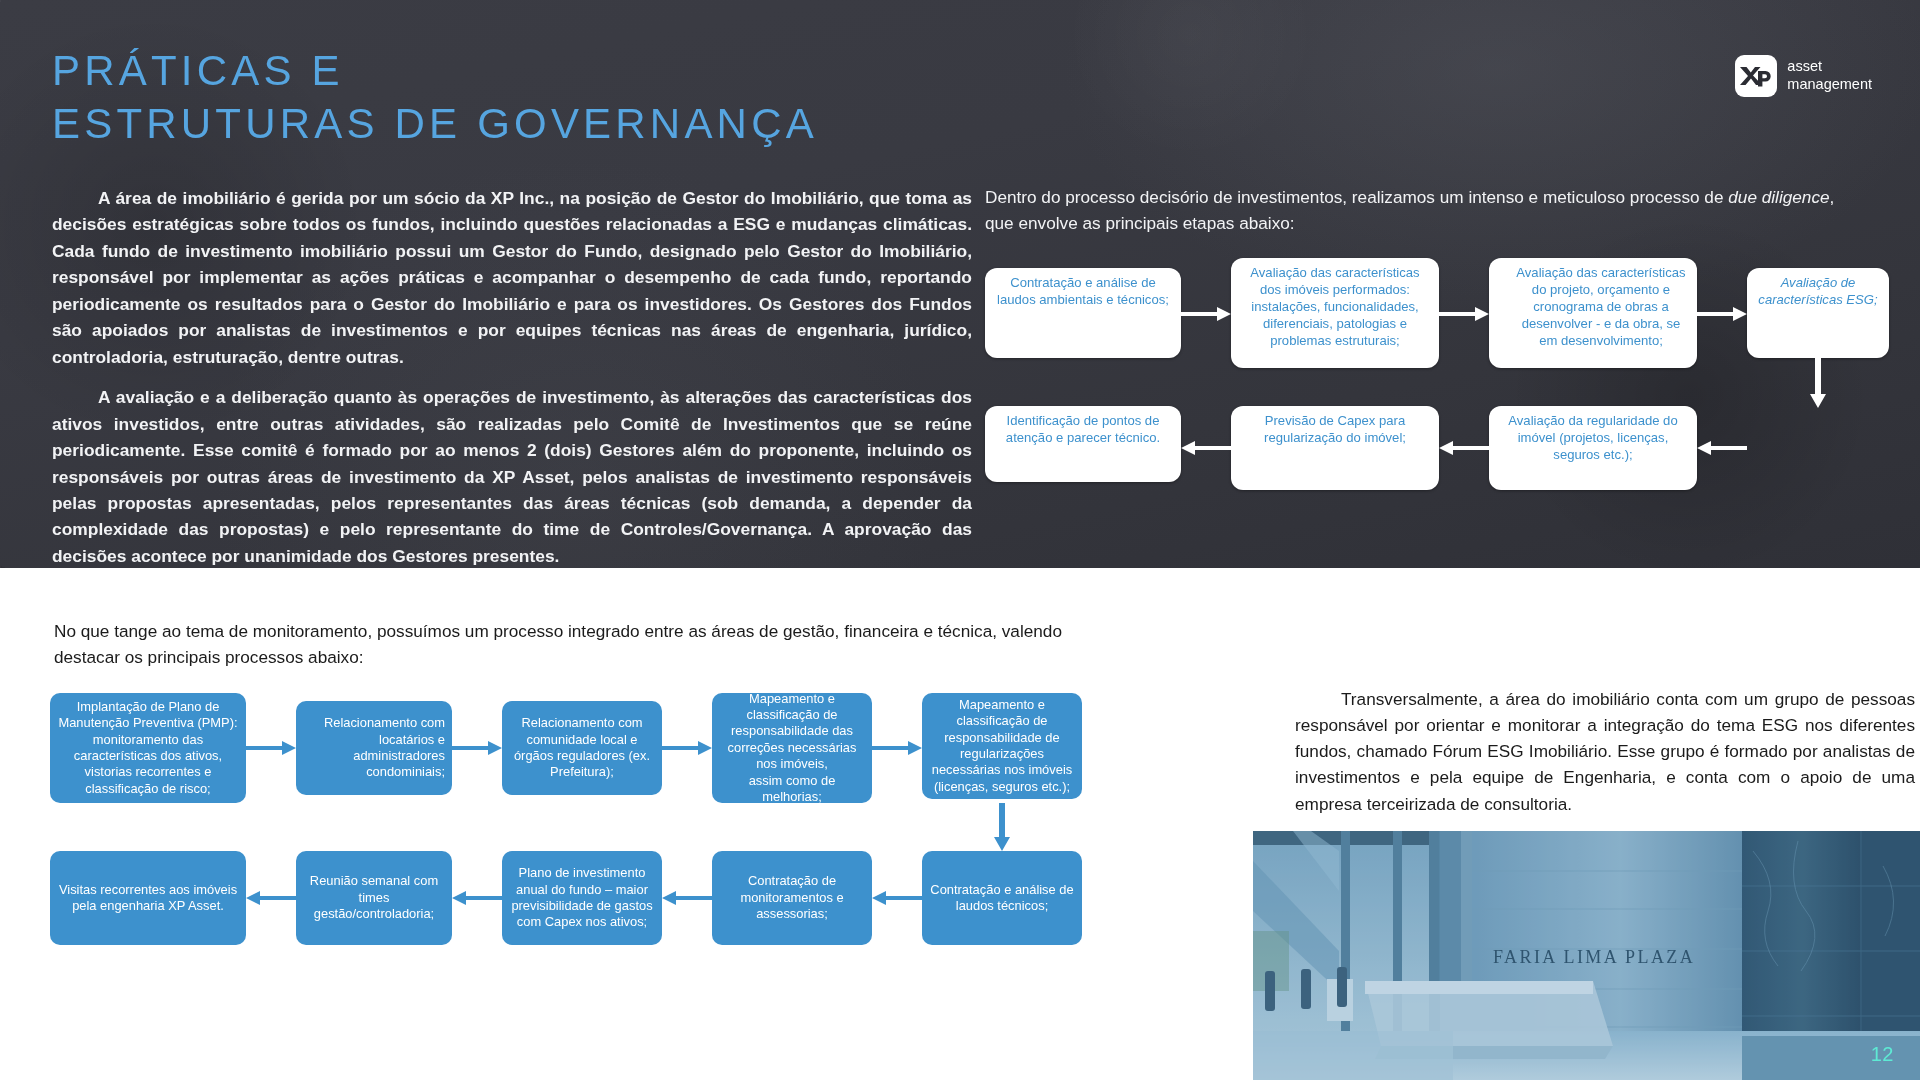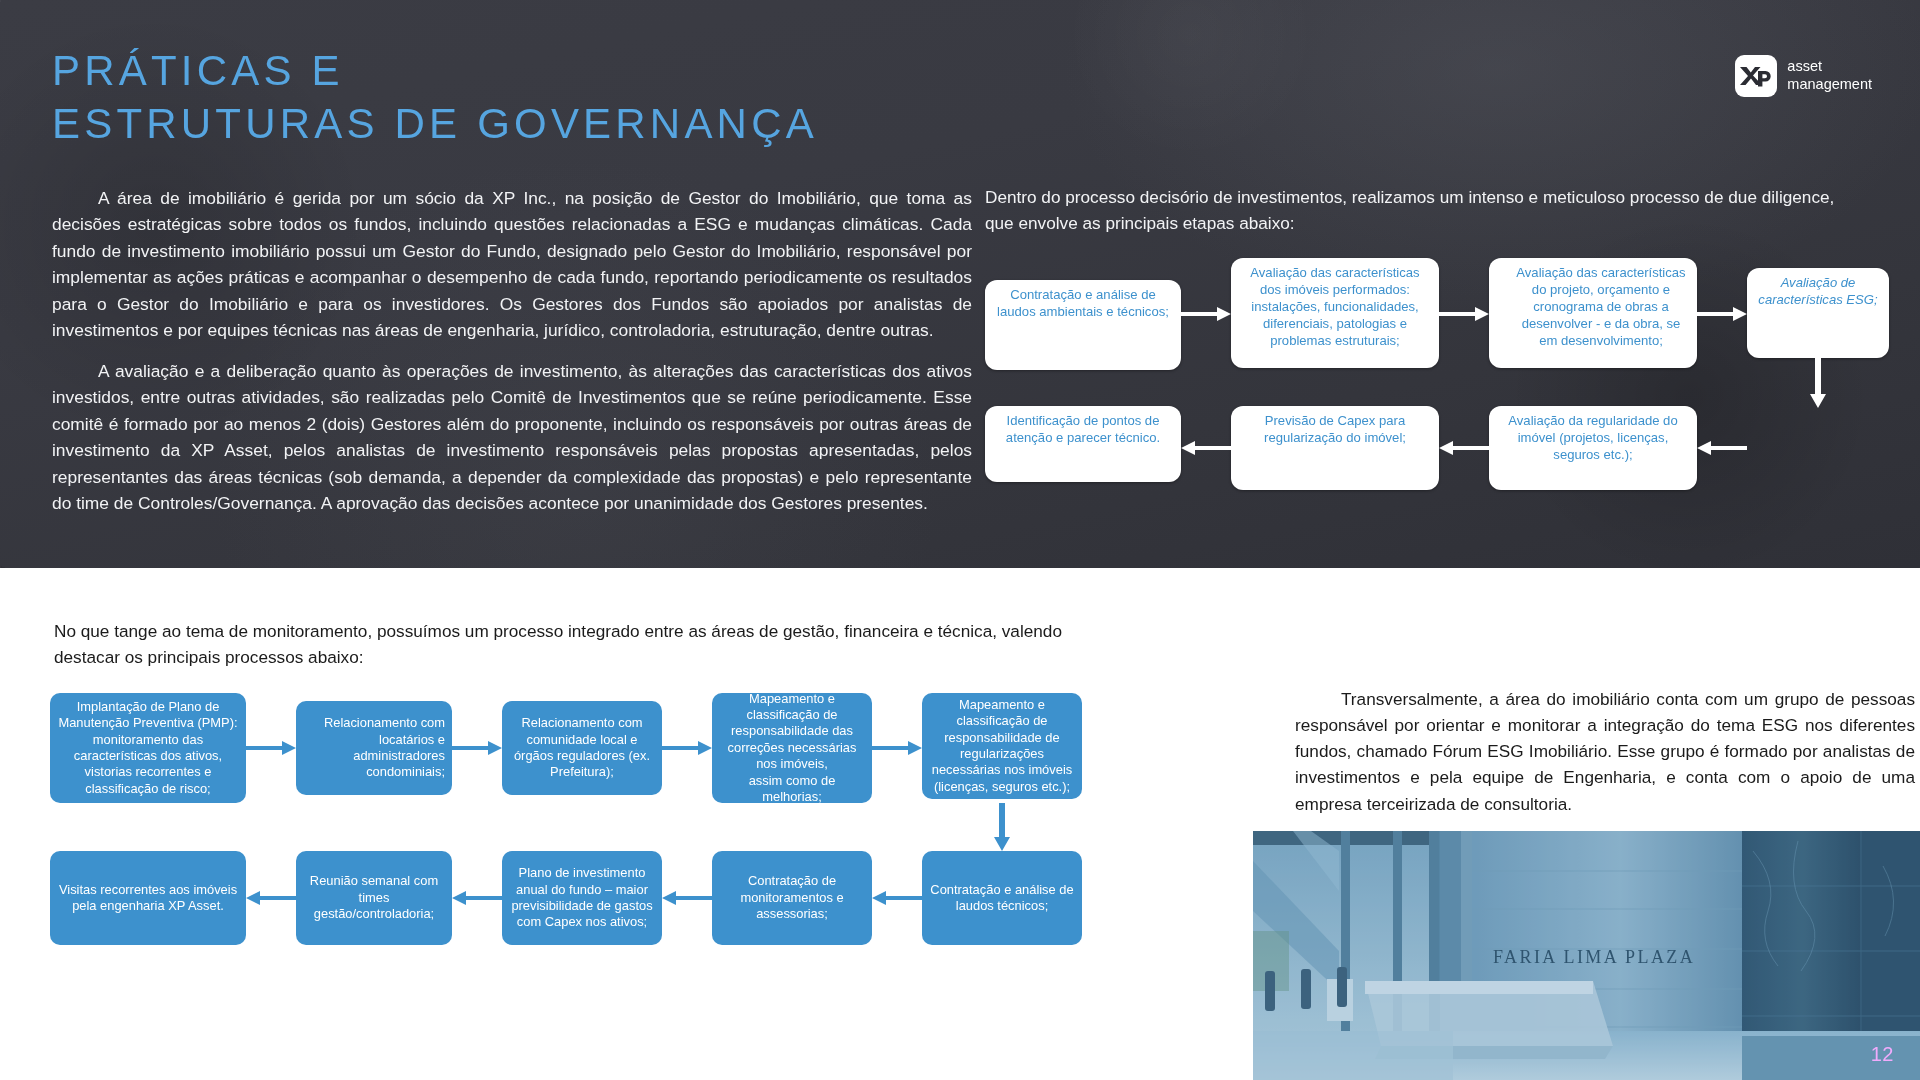--- a/index.html
+++ b/index.html
@@ -54,31 +54,31 @@
   .logo-mark {
     width: 42px; height: 42px; border-radius: 9px; background:#ffffff;
     display:flex; align-items:center; justify-content:center;
     position: relative;
   }
   .logo-mark svg { display:block; }
   .logo-text { color:#ffffff; font-size:14.5px; line-height:1.22; }
 
   
   .dark-col-left {
-    position: absolute; left: 52px; top: 185px; width: 920px; z-index: 4;
+    position: absolute; left: 52px; top: 185px; width: 920px; z-index: 4; font-weight: bold;
   }
   .dark-col-left p {
     color: #f2f3f5; font-size: 17.4px; line-height: 1.52;
     text-align: justify; text-indent: 46px; margin-bottom: 14px;
   }
   .dark-col-right-intro {
     position: absolute; left: 985px; top: 185px; width: 880px; z-index: 4;
     color: #f2f3f5; font-size: 17.2px; line-height: 1.5;
   }
-  .dark-col-right-intro .ital { }
+  .dark-col-right-intro .ital { font-style: italic; }
 
   
   .flow-top { position:absolute; left:985px; top:258px; width:905px; height:250px; z-index:4; }
   .wbox {
     position:absolute; background:#ffffff; border-radius:12px;
     color:#3d91cd; font-size:13.1px; line-height:1.30; text-align:center;
     display:flex; justify-content:center;
     padding:6px 8px;
     box-shadow: 0 1px 3px rgba(0,0,0,0.35);
   }
@@ -106,21 +106,21 @@
     text-align:justify; text-indent:46px;
   }
 
   
   .photo {
     position:absolute; left:1253px; top:263px; width:667px; height:249px;
     overflow:hidden; background:#2e5d80;
   }
   .photo svg { display:block; width:100%; height:100%; }
   .page-number {
-    position:absolute; right:26px; bottom:14px; color:#f0abfc;
+    position:absolute; right:26px; bottom:14px; color:#5eead4;
     font-size:20px; letter-spacing:0.5px; z-index:6;
   }
 </style>
 </head>
 <body>
 
 <div class="page">
 
   <div class="dark-section">
 
@@ -144,21 +144,21 @@
       <p>A área de imobiliário é gerida por um sócio da XP Inc., na posição de Gestor do Imobiliário, que toma as decisões estratégicas sobre todos os fundos, incluindo questões relacionadas a ESG e mudanças climáticas. Cada fundo de investimento imobiliário possui um Gestor do Fundo, designado pelo Gestor do Imobiliário, responsável por implementar as ações práticas e acompanhar o desempenho de cada fundo, reportando periodicamente os resultados para o Gestor do Imobiliário e para os investidores. Os Gestores dos Fundos são apoiados por analistas de investimentos e por equipes técnicas nas áreas de engenharia, jurídico, controladoria, estruturação, dentre outras.</p>
       <p>A avaliação e a deliberação quanto às operações de investimento, às alterações das características dos ativos investidos, entre outras atividades, são realizadas pelo Comitê de Investimentos que se reúne periodicamente. Esse comitê é formado por ao menos 2 (dois) Gestores além do proponente, incluindo os responsáveis por outras áreas de investimento da XP Asset, pelos analistas de investimento responsáveis pelas propostas apresentadas, pelos representantes das áreas técnicas (sob demanda, a depender da complexidade das propostas) e pelo representante do time de Controles/Governança. A aprovação das decisões acontece por unanimidade dos Gestores presentes.</p>
     </div>
 
     <div class="dark-col-right-intro">
       <span>Dentro do processo decisório de investimentos, realizamos um intenso e meticuloso processo de </span><span class="ital">due diligence</span><span>, que envolve as principais etapas abaixo:</span>
     </div>
 
     <div class="flow-top">
 
-      <div class="wbox" style="left:0px; top:22px; width:196px; height:90px;">
+      <div class="wbox" style="left:0px; top:10px; width:196px; height:90px;">
         <span>Contratação e análise de laudos ambientais e técnicos;</span>
       </div>
 
       <div class="arrow-w" style="left:196px; top:48px;">
         <svg width="50" height="16" viewBox="0 0 50 16">
             <path d="M0 6 H36 V1 L50 8 L36 15 V10 H0 Z" fill="#ffffff"></path>
           </svg>
       </div>
 
       <div class="wbox" style="left:246px; top:0px; width:208px; height:110px;">

